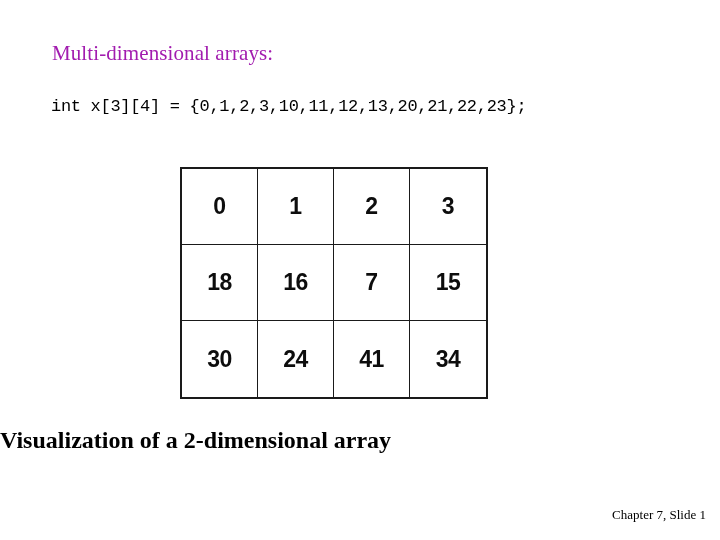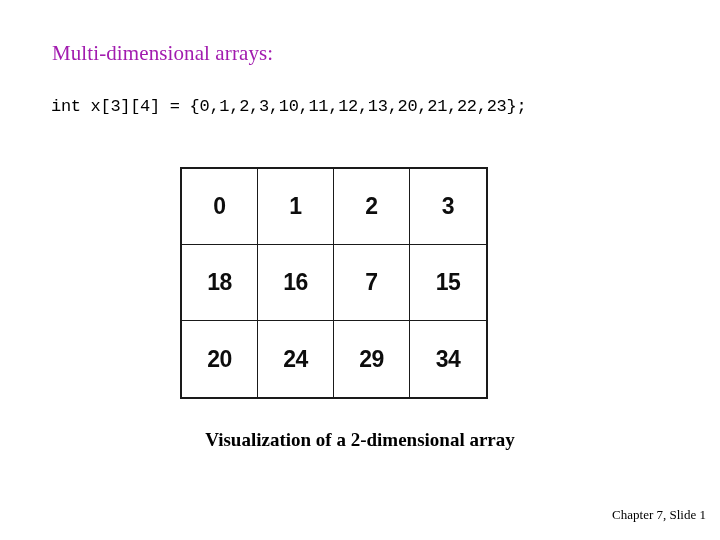--- a/index.html
+++ b/index.html
@@ -81,24 +81,24 @@
   }
   .grid-cell.last-col { border-right: none; }
   .grid-cell.last-row { border-bottom: none; }
 
   
   .caption {
     position: absolute;
     left: 0;
     right: 0;
     top: 428px;
-    text-align: center;
+    text-align: left;
     font-family: "Liberation Serif", serif;
     font-weight: bold;
-    font-size: 19px;
+    font-size: 24px;
     line-height: 24px;
     color: #000000;
   }
 
   
   .footer {
     position: absolute;
     right: 14px;
     top: 508px;
     font-family: Liberation Serif, serif;
@@ -124,23 +124,23 @@
       <div class="grid-cell">2</div>
       <div class="grid-cell last-col">3</div>
     </div>
     <div class="grid-row">
       <div class="grid-cell">18</div>
       <div class="grid-cell">16</div>
       <div class="grid-cell">7</div>
       <div class="grid-cell last-col">15</div>
     </div>
     <div class="grid-row">
-      <div class="grid-cell last-row">20</div>
+      <div class="grid-cell last-row">30</div>
       <div class="grid-cell last-row">24</div>
-      <div class="grid-cell last-row">29</div>
+      <div class="grid-cell last-row">41</div>
       <div class="grid-cell last-col last-row">34</div>
     </div>
   </div>
 
   <div class="caption">Visualization of a 2-dimensional array</div>
 
   <div class="footer">Chapter 7, Slide 1</div>
 
 </div>
 

